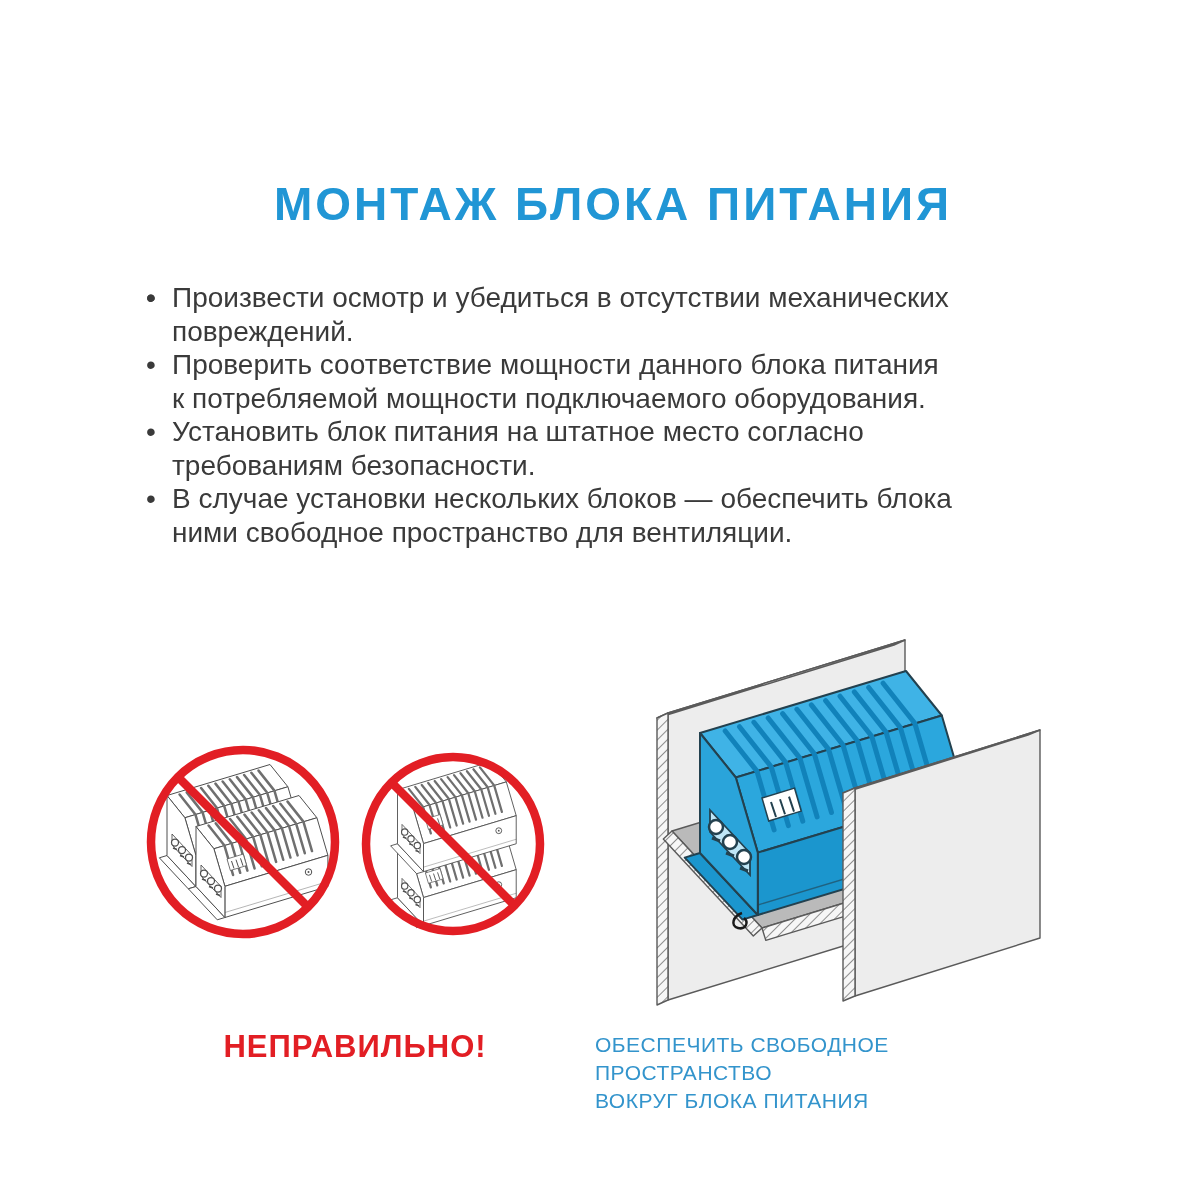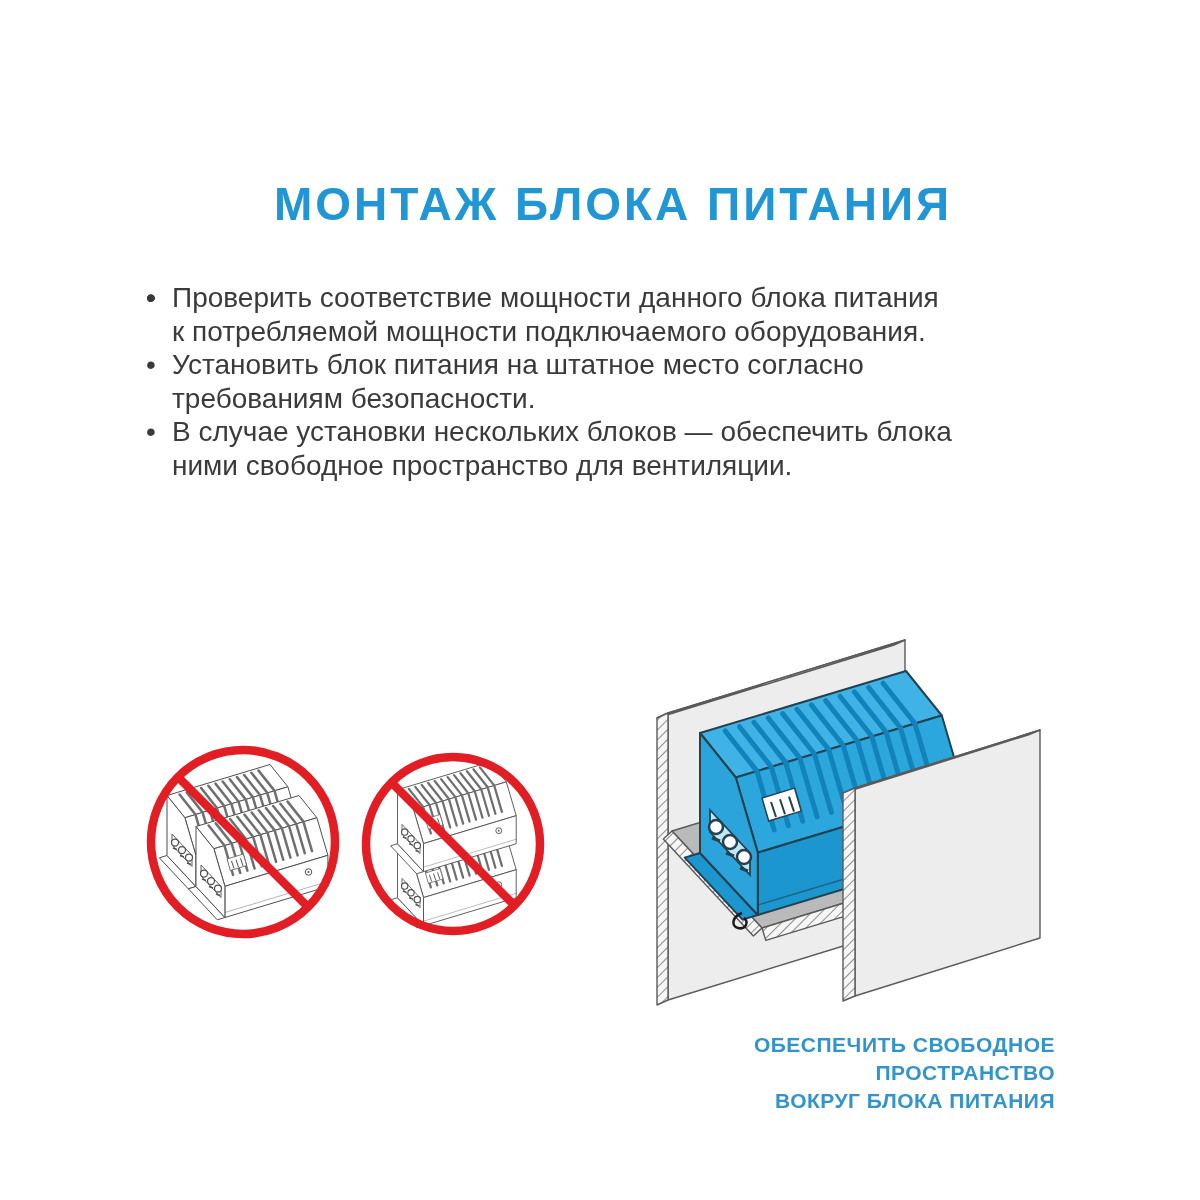--- a/index.html
+++ b/index.html
@@ -31,21 +31,21 @@
   .wrong-figure{position:absolute;left:145px;top:740px;width:420px;height:212px;}
   .main-figure{position:absolute;left:630px;top:618px;width:420px;height:402px;}
 
   .wrong-label{
     position:absolute;left:145px;top:1029px;width:420px;
     text-align:center;font-size:31px;font-weight:800;letter-spacing:1px;
     color:#E21E24;
   }
   .right-caption{
     position:absolute;left:595px;top:1031px;width:460px;
-    text-align:right;font-size:21px;font-weight:700;letter-spacing:0.5px;
+    text-align:left;font-size:21px;font-weight:400;letter-spacing:0.5px;
     line-height:28px;color:#3394CC;white-space:pre-line;
   }
 
   svg{display:block;}
   .defs-holder{position:absolute;width:0;height:0;overflow:hidden;}
 
   
   .psu-blue{
     --top:#3FB3E6; --chamfer:#2BA7DD; --front:#1B96CE; --end:#2AA4DA;
     --line:#23414F; --slot:#1182BA; --detail:#FFFFFF; --tray:#BFE6F6;
@@ -112,20 +112,22 @@
   </svg>
 
   <h1 class="title">МОНТАЖ БЛОКА ПИТАНИЯ</h1>
 
   <ul class="instructions">
     <li>
       <span class="dot">•</span>
     </li>
     <li>
       <span class="dot">•</span>
+      <span class="itext">Произвести осмотр и убедиться в отсутствии механических
+повреждений.</span>
     </li>
     <li>
       <span class="dot">•</span>
       <span class="itext">Проверить соответствие мощности данного блока питания
 к потребляемой мощности подключаемого оборудования.</span>
     </li>
     <li>
       <span class="dot">•</span>
       <span class="itext">Установить блок питания на штатное место согласно
 требованиям безопасности.</span>
@@ -153,20 +155,21 @@
         <use href="#psu-shape" xlink:href="#psu-shape" transform="translate(221,52) scale(0.45)"></use>
         <use href="#psu-shape" xlink:href="#psu-shape" transform="translate(221,-2) scale(0.45)"></use>
       </g>
       <g stroke="#E21E24" fill="none">
         <circle cx="308" cy="104" r="87" stroke-width="8.5"></circle>
         <line x1="247" y1="43" x2="369" y2="165" stroke-width="8.5"></line>
       </g>
     </svg>
   </div>
 
+  <div class="wrong-label">НЕПРАВИЛЬНО!</div>
 
   <div class="main-figure">
     <svg width="420" height="402" viewBox="0 0 420 402">
 
       <g stroke="#5A5A5A" stroke-width="1.4" stroke-linejoin="round">
         <polygon points="38,95 275,22 275,309 38,382" fill="#EDEDED"></polygon>
         <polygon points="38,95 275,22 264,27 27,100" fill="url(#hatchP)"></polygon>
         <polygon points="27,100 38,95 38,382 27,387" fill="url(#hatchP)"></polygon>
       </g>
 

